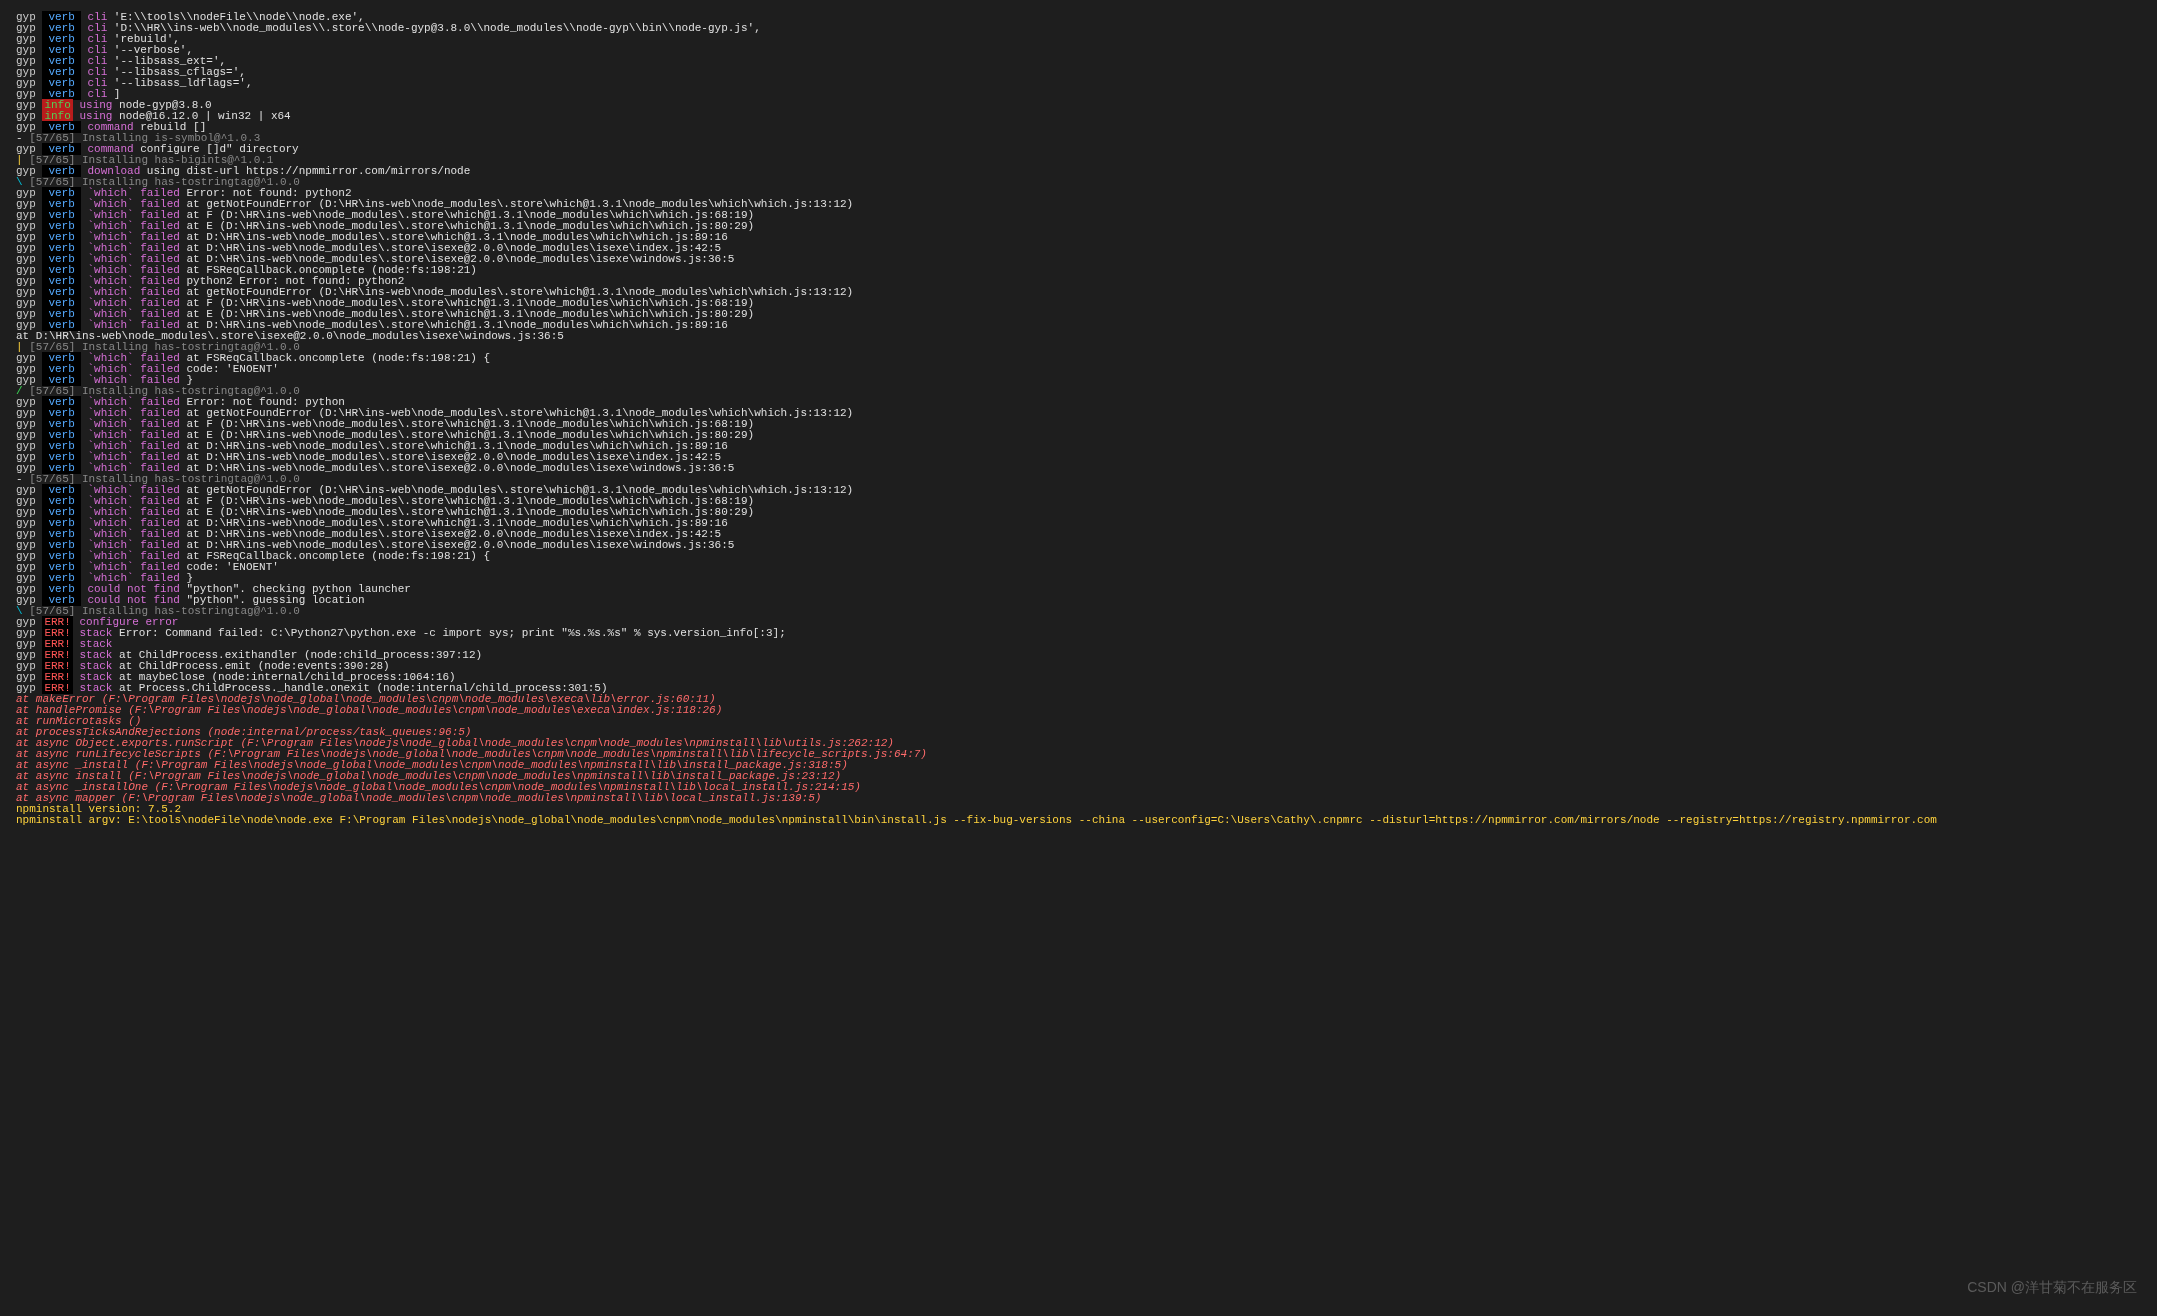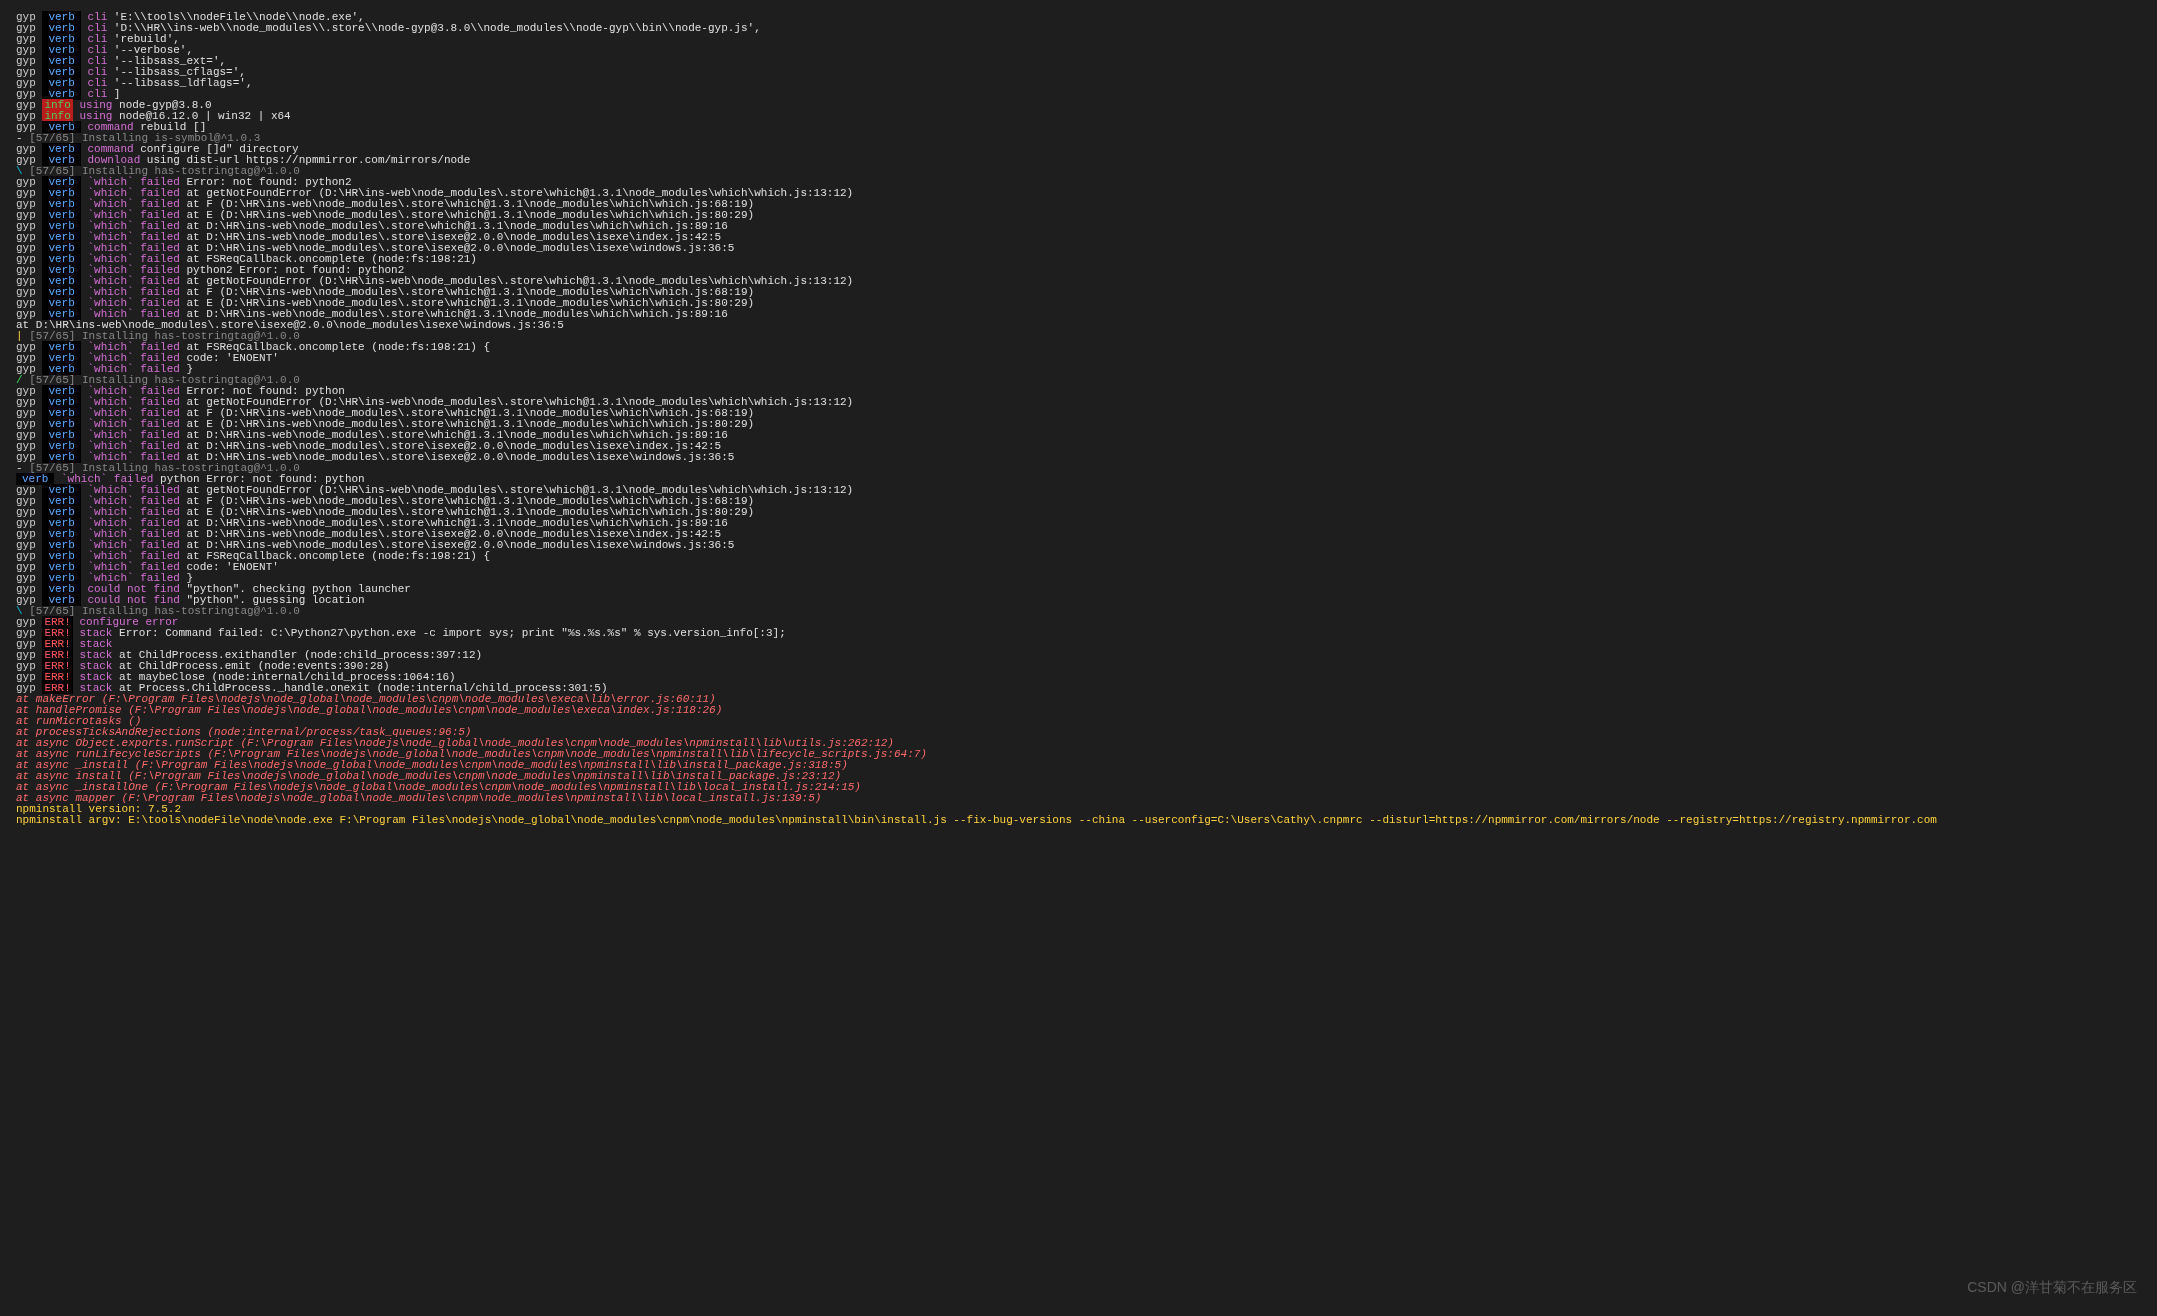--- a/index.html
+++ b/index.html
@@ -48,20 +48,21 @@
     <div class="line"><span class="gyp">gyp</span> <span class="verb">verb</span> <span class="magenta">cli</span>  <span class="white">'--verbose',</span></div>
     <div class="line"><span class="gyp">gyp</span> <span class="verb">verb</span> <span class="magenta">cli</span>  <span class="white">'--libsass_ext=',</span></div>
     <div class="line"><span class="gyp">gyp</span> <span class="verb">verb</span> <span class="magenta">cli</span>  <span class="white">'--libsass_cflags=',</span></div>
     <div class="line"><span class="gyp">gyp</span> <span class="verb">verb</span> <span class="magenta">cli</span>  <span class="white">'--libsass_ldflags=',</span></div>
     <div class="line"><span class="gyp">gyp</span> <span class="verb">verb</span> <span class="magenta">cli</span>  <span class="white">]</span></div>
     <div class="line"><span class="gyp">gyp</span> <span class="info">info</span> <span class="magenta">using</span> <span class="white">node-gyp@3.8.0</span></div>
     <div class="line"><span class="gyp">gyp</span> <span class="info">info</span> <span class="magenta">using</span> <span class="white">node@16.12.0 | win32 | x64</span></div>
     <div class="line"><span class="gyp">gyp</span> <span class="verb">verb</span> <span class="magenta">command</span> <span class="white">rebuild []</span></div>
     <div class="line"><span class="white">- </span><span class="grey">[57/65] Installing is-symbol@^1.0.3</span></div>
     <div class="line"><span class="gyp">gyp</span> <span class="verb">verb</span> <span class="magenta">command</span> <span class="white">configure []d" directory</span></div>
+    <div class="line"><span class="bar-y">| </span><span class="grey">[57/65] Installing has-bigints@^1.0.1</span></div>
     <div class="line"><span class="gyp">gyp</span> <span class="verb">verb</span> <span class="magenta">download</span> <span class="white">using dist-url https://npmmirror.com/mirrors/node</span></div>
     <div class="line"><span class="cyan">\ </span><span class="grey">[57/65] Installing has-tostringtag@^1.0.0</span></div>
     <div class="line"><span class="gyp">gyp</span> <span class="verb">verb</span> <span class="magenta">`which`</span> <span class="magenta">failed</span>  <span class="white">Error: not found: python2</span></div>
     <div class="line"><span class="gyp">gyp</span> <span class="verb">verb</span> <span class="magenta">`which`</span> <span class="magenta">failed</span>  <span class="white">    at getNotFoundError (D:\HR\ins-web\node_modules\.store\which@1.3.1\node_modules\which\which.js:13:12)</span></div>
     <div class="line"><span class="gyp">gyp</span> <span class="verb">verb</span> <span class="magenta">`which`</span> <span class="magenta">failed</span>  <span class="white">    at F (D:\HR\ins-web\node_modules\.store\which@1.3.1\node_modules\which\which.js:68:19)</span></div>
     <div class="line"><span class="gyp">gyp</span> <span class="verb">verb</span> <span class="magenta">`which`</span> <span class="magenta">failed</span>  <span class="white">    at E (D:\HR\ins-web\node_modules\.store\which@1.3.1\node_modules\which\which.js:80:29)</span></div>
     <div class="line"><span class="gyp">gyp</span> <span class="verb">verb</span> <span class="magenta">`which`</span> <span class="magenta">failed</span>  <span class="white">    at D:\HR\ins-web\node_modules\.store\which@1.3.1\node_modules\which\which.js:89:16</span></div>
     <div class="line"><span class="gyp">gyp</span> <span class="verb">verb</span> <span class="magenta">`which`</span> <span class="magenta">failed</span>  <span class="white">    at D:\HR\ins-web\node_modules\.store\isexe@2.0.0\node_modules\isexe\index.js:42:5</span></div>
     <div class="line"><span class="gyp">gyp</span> <span class="verb">verb</span> <span class="magenta">`which`</span> <span class="magenta">failed</span>  <span class="white">    at D:\HR\ins-web\node_modules\.store\isexe@2.0.0\node_modules\isexe\windows.js:36:5</span></div>
     <div class="line"><span class="gyp">gyp</span> <span class="verb">verb</span> <span class="magenta">`which`</span> <span class="magenta">failed</span>  <span class="white">    at FSReqCallback.oncomplete (node:fs:198:21)</span></div>
@@ -77,21 +78,20 @@
     <div class="line"><span class="gyp">gyp</span> <span class="verb">verb</span> <span class="magenta">`which`</span> <span class="magenta">failed</span>  <span class="white">}</span></div>
     <div class="line"><span class="bar-g">/ </span><span class="grey">[57/65] Installing has-tostringtag@^1.0.0</span></div>
     <div class="line"><span class="gyp">gyp</span> <span class="verb">verb</span> <span class="magenta">`which`</span> <span class="magenta">failed</span>  <span class="white">Error: not found: python</span></div>
     <div class="line"><span class="gyp">gyp</span> <span class="verb">verb</span> <span class="magenta">`which`</span> <span class="magenta">failed</span>  <span class="white">    at getNotFoundError (D:\HR\ins-web\node_modules\.store\which@1.3.1\node_modules\which\which.js:13:12)</span></div>
     <div class="line"><span class="gyp">gyp</span> <span class="verb">verb</span> <span class="magenta">`which`</span> <span class="magenta">failed</span>  <span class="white">    at F (D:\HR\ins-web\node_modules\.store\which@1.3.1\node_modules\which\which.js:68:19)</span></div>
     <div class="line"><span class="gyp">gyp</span> <span class="verb">verb</span> <span class="magenta">`which`</span> <span class="magenta">failed</span>  <span class="white">    at E (D:\HR\ins-web\node_modules\.store\which@1.3.1\node_modules\which\which.js:80:29)</span></div>
     <div class="line"><span class="gyp">gyp</span> <span class="verb">verb</span> <span class="magenta">`which`</span> <span class="magenta">failed</span>  <span class="white">    at D:\HR\ins-web\node_modules\.store\which@1.3.1\node_modules\which\which.js:89:16</span></div>
     <div class="line"><span class="gyp">gyp</span> <span class="verb">verb</span> <span class="magenta">`which`</span> <span class="magenta">failed</span>  <span class="white">    at D:\HR\ins-web\node_modules\.store\isexe@2.0.0\node_modules\isexe\index.js:42:5</span></div>
     <div class="line"><span class="gyp">gyp</span> <span class="verb">verb</span> <span class="magenta">`which`</span> <span class="magenta">failed</span>  <span class="white">    at D:\HR\ins-web\node_modules\.store\isexe@2.0.0\node_modules\isexe\windows.js:36:5</span></div>
     <div class="line"><span class="white">- </span><span class="grey">[57/65] Installing has-tostringtag@^1.0.0</span></div>
-    <div class="line"><span class="verb">verb</span> <span class="magenta">`which`</span> <span class="magenta">failed</span>  <span class="white">python Error: not found: python</span></div>
     <div class="line"><span class="gyp">gyp</span> <span class="verb">verb</span> <span class="magenta">`which`</span> <span class="magenta">failed</span>  <span class="white">    at getNotFoundError (D:\HR\ins-web\node_modules\.store\which@1.3.1\node_modules\which\which.js:13:12)</span></div>
     <div class="line"><span class="gyp">gyp</span> <span class="verb">verb</span> <span class="magenta">`which`</span> <span class="magenta">failed</span>  <span class="white">    at F (D:\HR\ins-web\node_modules\.store\which@1.3.1\node_modules\which\which.js:68:19)</span></div>
     <div class="line"><span class="gyp">gyp</span> <span class="verb">verb</span> <span class="magenta">`which`</span> <span class="magenta">failed</span>  <span class="white">    at E (D:\HR\ins-web\node_modules\.store\which@1.3.1\node_modules\which\which.js:80:29)</span></div>
     <div class="line"><span class="gyp">gyp</span> <span class="verb">verb</span> <span class="magenta">`which`</span> <span class="magenta">failed</span>  <span class="white">    at D:\HR\ins-web\node_modules\.store\which@1.3.1\node_modules\which\which.js:89:16</span></div>
     <div class="line"><span class="gyp">gyp</span> <span class="verb">verb</span> <span class="magenta">`which`</span> <span class="magenta">failed</span>  <span class="white">    at D:\HR\ins-web\node_modules\.store\isexe@2.0.0\node_modules\isexe\index.js:42:5</span></div>
     <div class="line"><span class="gyp">gyp</span> <span class="verb">verb</span> <span class="magenta">`which`</span> <span class="magenta">failed</span>  <span class="white">    at D:\HR\ins-web\node_modules\.store\isexe@2.0.0\node_modules\isexe\windows.js:36:5</span></div>
     <div class="line"><span class="gyp">gyp</span> <span class="verb">verb</span> <span class="magenta">`which`</span> <span class="magenta">failed</span>  <span class="white">    at FSReqCallback.oncomplete (node:fs:198:21) {</span></div>
     <div class="line"><span class="gyp">gyp</span> <span class="verb">verb</span> <span class="magenta">`which`</span> <span class="magenta">failed</span>  <span class="white">  code: 'ENOENT'</span></div>
     <div class="line"><span class="gyp">gyp</span> <span class="verb">verb</span> <span class="magenta">`which`</span> <span class="magenta">failed</span>  <span class="white">}</span></div>
     <div class="line"><span class="gyp">gyp</span> <span class="verb">verb</span> <span class="magenta">could not find</span> <span class="white">"python". checking python launcher</span></div>

